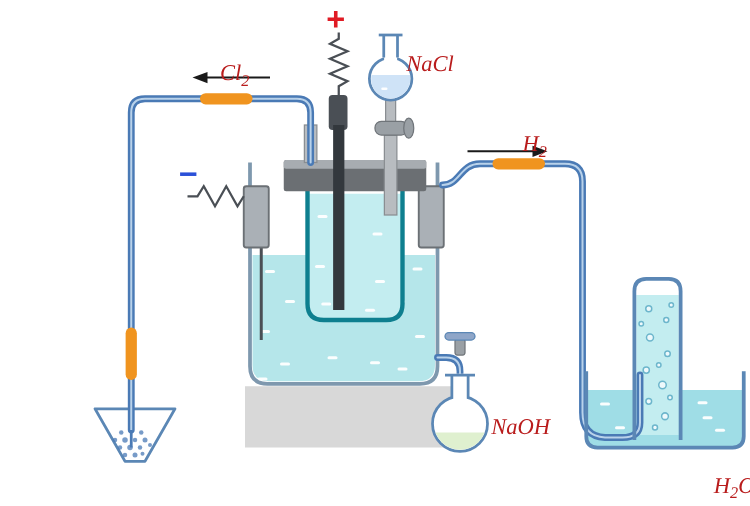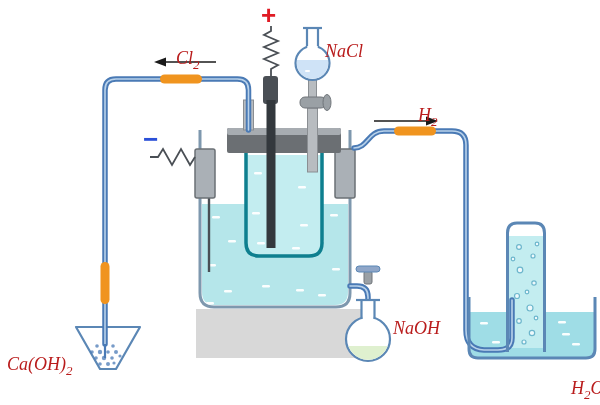--- a/index.html
+++ b/index.html
@@ -212,25 +212,22 @@
 </div>
 
 <div class="label" style="left:176px;top:37px">
   <span>Cl</span><sub>2</sub>
 </div>
 
 <div class="label" style="left:418px;top:94px">
   <span>H</span><sub>2</sub>
 </div>
 
-<div class="label" style="left:393px;top:307px">
+<div class="label" style="left:393px;top:320px">
   <span>NaOH</span>
 </div>
 
-<div class="label" style="left:7px;top:343px">
-  <span>Ca(OH)</span><sub>2</sub>
-</div>
 
 <div class="label" style="left:571px;top:367px">
   <span>H</span><sub>2</sub><span>O</span>
 </div>
 
 </div>
 
 </body></html>

